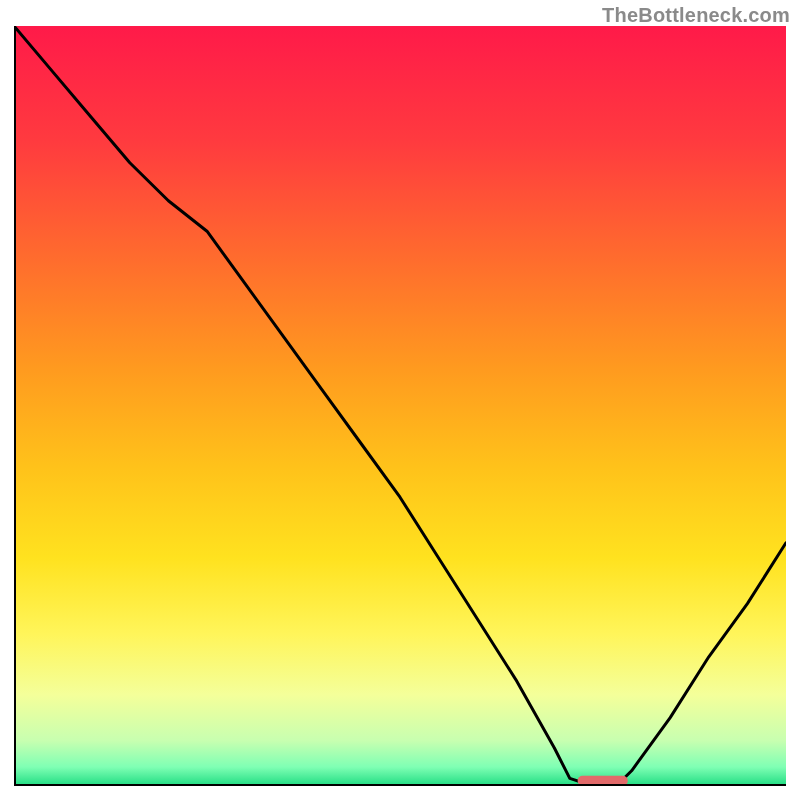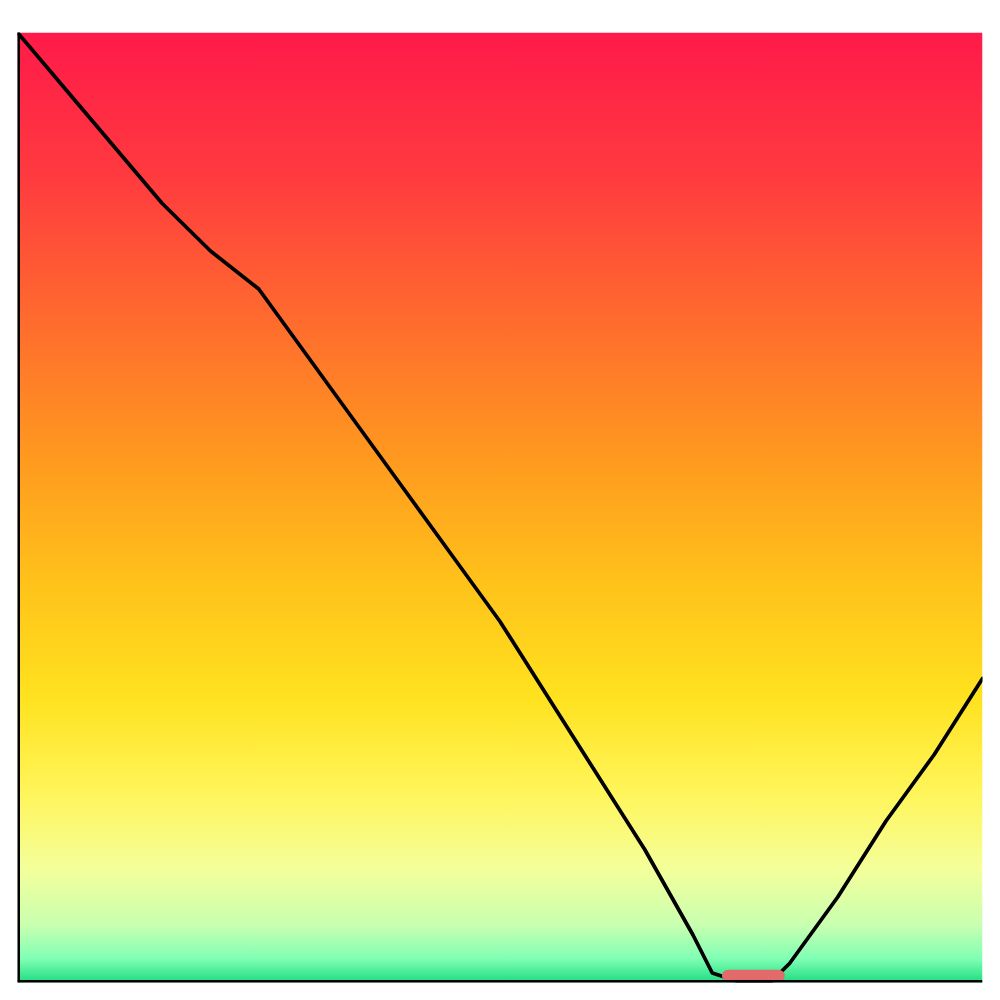--- a/index.html
+++ b/index.html
@@ -32,20 +32,21 @@
     width: 772px;
     height: 760px;
   }
   svg {
     display: block;
   }
 </style>
 </head>
 <body>
 <div class="wrap">
+  <div class="watermark">TheBottleneck.com</div>
 
   <div class="plot">
     <svg id="chartsvg" viewBox="0 0 772 760" width="772" height="760">
         <defs>
           <linearGradient id="bg-grad" x1="0" y1="0" x2="0" y2="1">
             <stop offset="0%" stop-color="#ff1a49"></stop>
             <stop offset="15%" stop-color="#ff3a3f"></stop>
             <stop offset="30%" stop-color="#ff6a2e"></stop>
             <stop offset="45%" stop-color="#ff9a1f"></stop>
             <stop offset="57.99999999999999%" stop-color="#ffc21a"></stop>

